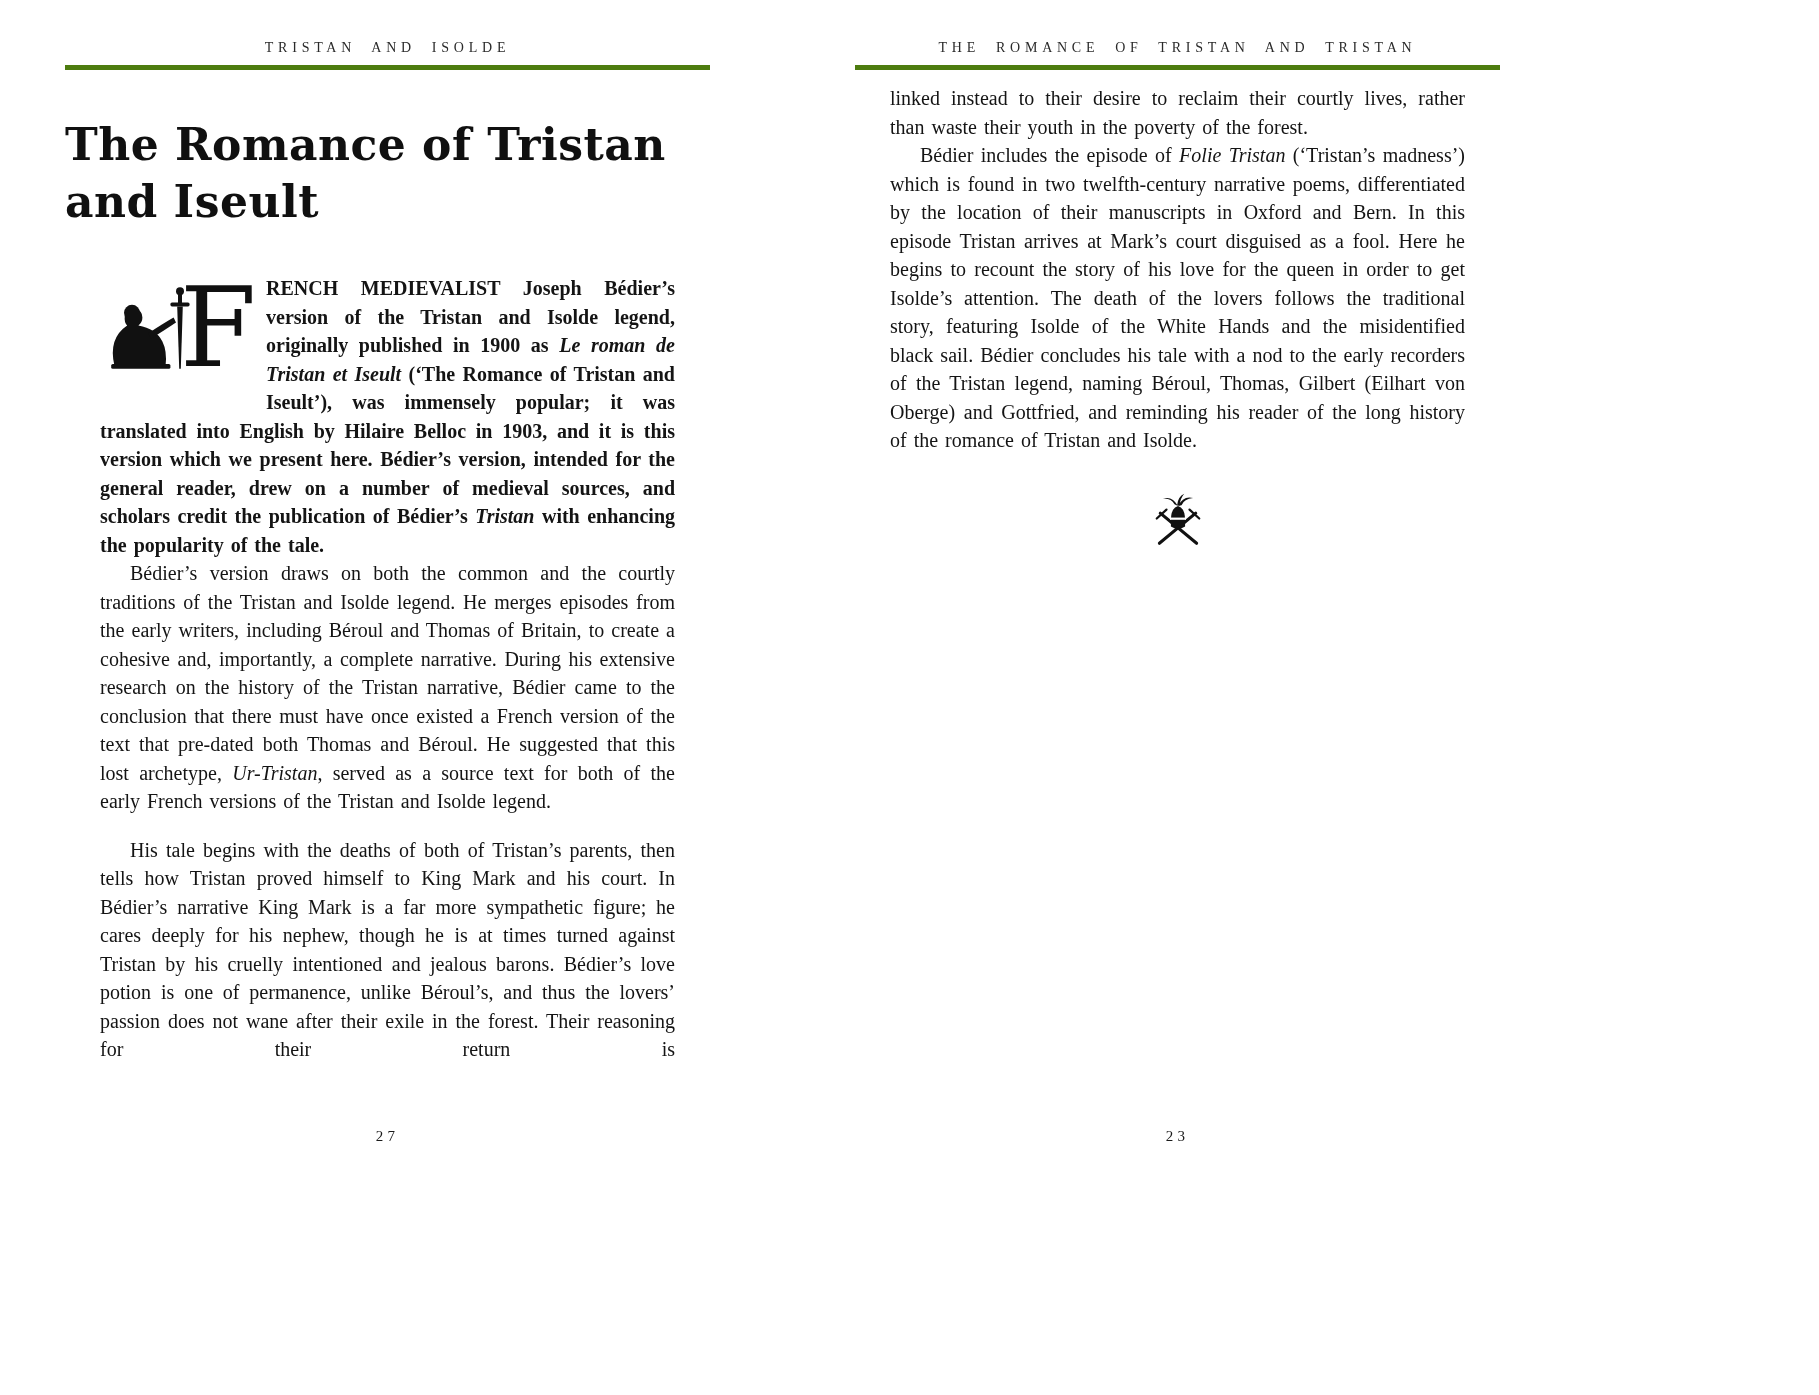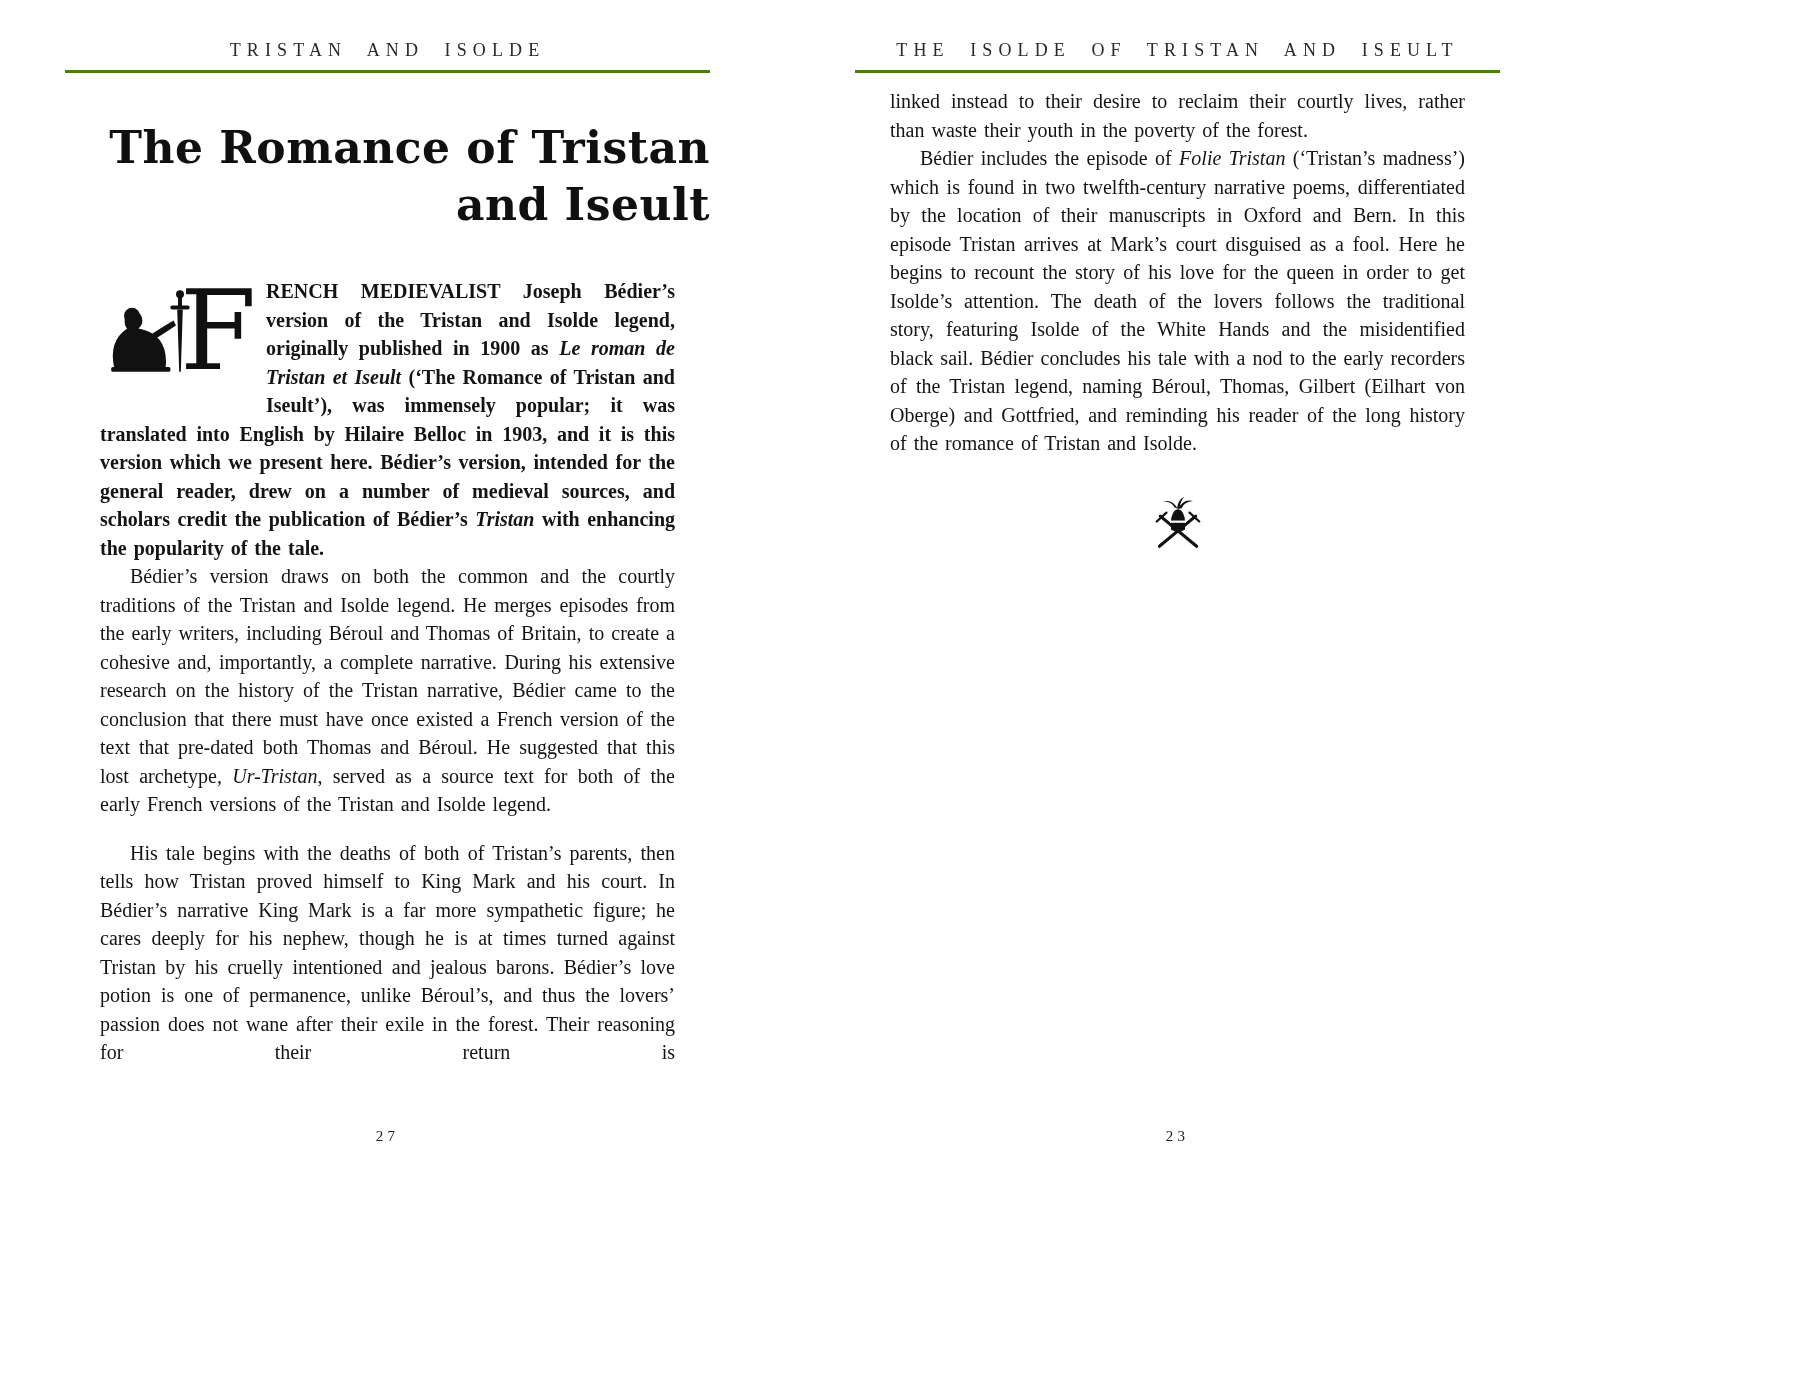--- a/index.html
+++ b/index.html
@@ -14,31 +14,31 @@
   .page {
     position: absolute;
     top: 0; height: 1395px; width: 645px;
   }
   .page-left  { left: 65px; }
   .page-right { left: 855px; }
 
   .running-head {
     margin-top: 40px;
     text-align: center;
-    font-size: 18px;
+    font-size: 14px;
     letter-spacing: 0.34em;
     word-spacing: 0.55em;
     color: #2a2a2a;
     padding-bottom: 9px;
-    border-bottom: 3px solid #4d7c0f;
+    border-bottom: 5px solid #4d7c0f;
   }
 
   .chapter-title {
     margin: 46px 0 0 0;
-    text-align: right;
+    text-align: left;
     font-family: "DejaVu Serif", serif;
     font-weight: 700;
     font-size: 44px;
     line-height: 57px;
     letter-spacing: 0.5px;
     color: #101010;
   }
 
   .text-col { margin: 0 35px; }
 
@@ -132,21 +132,21 @@
 
       <p class="body-par indent cont-line"><span>His tale begins with the deaths of both of Tristan’s parents, then tells how Tristan proved himself to King Mark and his court. In Bédier’s narrative King Mark is a far more sympathetic figure; he cares deeply for his nephew, though he is at times turned against Tristan by his cruelly intentioned and jealous barons. Bédier’s love potion is one of permanence, unlike Béroul’s, and thus the lovers’ passion does not wane after their exile in the forest. Their reasoning for their return is</span></p>
 
     </div>
 
     <div class="pagenum">27</div>
   </section>
 
   <section class="page page-right">
 
-    <div class="running-head">THE ISOLDE OF TRISTAN AND ISEULT</div>
+    <div class="running-head">THE ROMANCE OF TRISTAN AND TRISTAN</div>
 
     <div class="text-col right-body">
 
       <p class="body-par"><span>linked instead to their desire to reclaim their courtly lives, rather than waste their youth in the poverty of the forest.</span></p>
 
       <p class="body-par indent"><span>Bédier includes the episode of </span><span class="italic">Folie Tristan</span><span> (‘Tristan’s madness’) which is found in two twelfth-century narrative poems, differentiated by the location of their manuscripts in Oxford and Bern. In this episode Tristan arrives at Mark’s court disguised as a fool. Here he begins to recount the story of his love for the queen in order to get Isolde’s attention. The death of the lovers follows the traditional story, featuring Isolde of the White Hands and the misidentified black sail. Bédier concludes his tale with a nod to the early recorders of the Tristan legend, naming Béroul, Thomas, Gilbert (Eilhart von Oberge) and Gottfried, and reminding his reader of the long history of the romance of Tristan and Isolde.</span></p>
 
       <div class="ornament-wrap">
         <span>
           <svg width="62" height="58" viewBox="0 0 70 64" aria-hidden="true">

